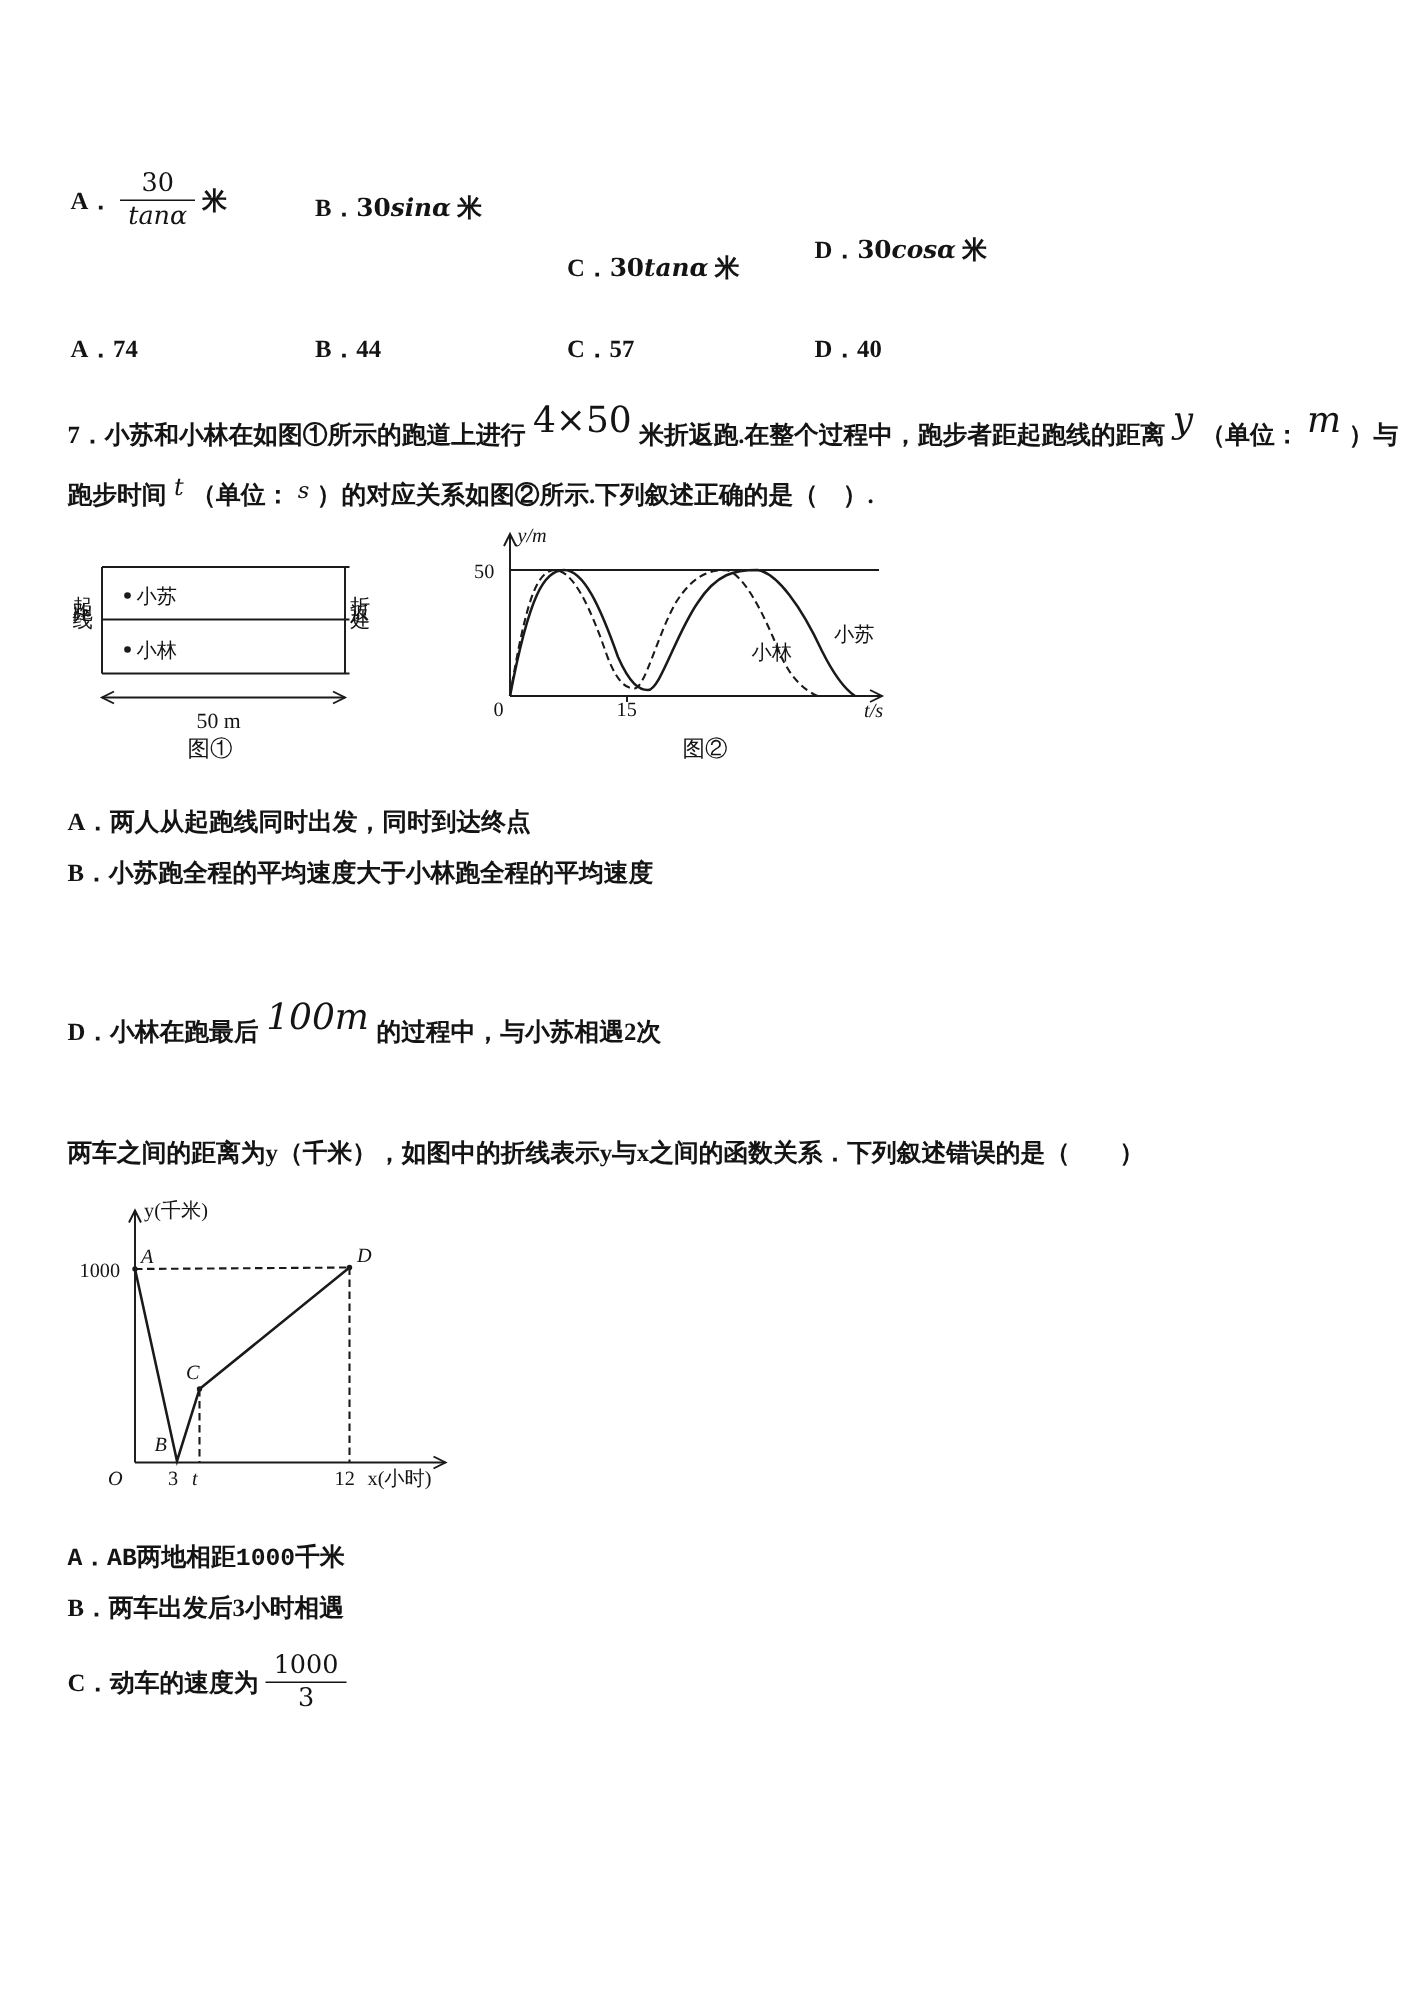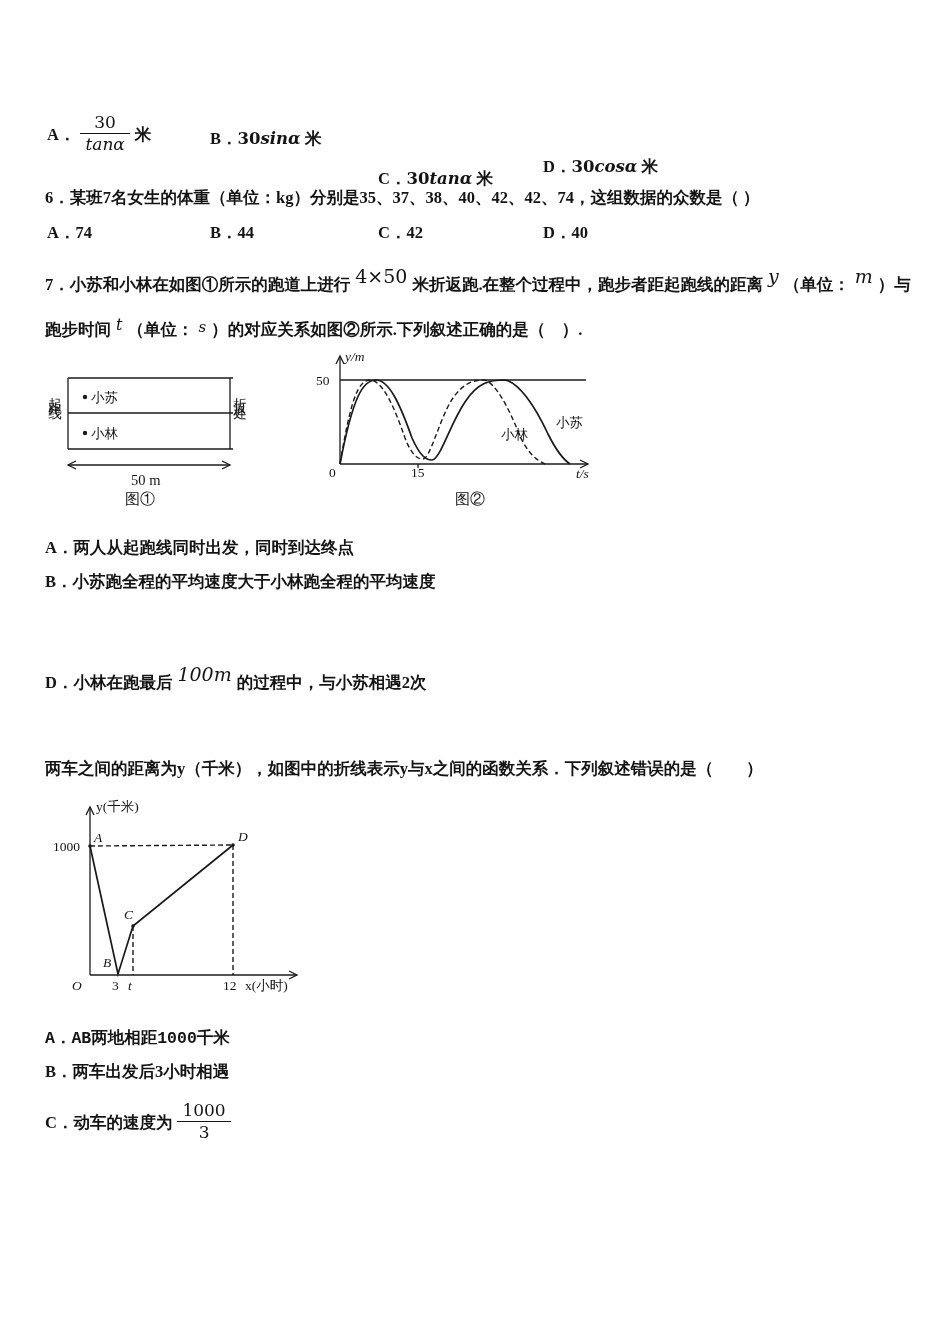--- a/index.html
+++ b/index.html
@@ -1,21 +1,21 @@
 <!DOCTYPE html>
 <html><head>
 <meta charset="utf-8">
 <style>
   html,body{margin:0;padding:0;background:#ffffff;}
   .page{position:relative;width:950px;height:1344px;background:#ffffff;
         font-family:"Liberation Serif","DejaVu Serif",serif;color:#141414;
         font-size:16.5px;font-weight:700;overflow:hidden;}
   .abs{position:absolute;white-space:nowrap;line-height:1.45;}
   .raised{position:relative;top:-7px;font-family:"DejaVu Serif",serif;
-          font-weight:400;font-size:19px;margin:0 5px;}
+          font-weight:400;font-size:24px;margin:0 5px;}
   .it{font-style:italic;}
   .mth{font-family:"DejaVu Serif",serif;}
   .frac{display:inline-block;vertical-align:middle;text-align:center;
         font-family:"DejaVu Serif",serif;font-weight:400;font-size:17px;
         line-height:1.25;margin:0 5px;position:relative;top:-2px;}
   .frac .fnum{display:block;padding:0 5px;}
   .frac .fden{display:block;border-top:1.5px solid #141414;padding:0 5px;}
   .vtext{position:absolute;writing-mode:vertical-rl;text-orientation:upright;
          font-weight:400;font-size:13.5px;letter-spacing:4px;line-height:1;}
   .cap{position:absolute;font-weight:400;font-size:15px;text-align:center;}
@@ -37,24 +37,23 @@
   <div class="abs" style="left:210px;top:127px;">
     <span>B．</span><span class="mth">30</span><span class="mth it">sinα</span> <span>米</span>
   </div>
   <div class="abs" style="left:378px;top:127px;margin-top:40px;">
     <span>C．</span><span class="mth">30</span><span class="mth it">tanα</span> <span>米</span>
   </div>
   <div class="abs" style="left:543px;top:127px;margin-top:28px;">
     <span>D．</span><span class="mth">30</span><span class="mth it">cosα</span> <span>米</span>
   </div>
 
-  <div class="abs" style="left:45px;top:186px;">6．某班7名女生的体重（单位：kg）分别是35、37、38、40、42、42、74，这组数据的众数是（ ）</div>
   <div class="abs" style="left:47px;top:221px;">A．74</div>
   <div class="abs" style="left:210px;top:221px;">B．44</div>
-  <div class="abs" style="left:378px;top:221px;">C．42</div>
+  <div class="abs" style="left:378px;top:221px;">C．57</div>
   <div class="abs" style="left:543px;top:221px;">D．40</div>
 
   <div class="abs" style="left:45px;top:270px;">
     <span>7．小苏和小林在如图①所示的跑道上进行</span><span class="raised">4×50</span><span>米折返跑.在整个过程中，跑步者距起跑线的距离</span><span class="raised it">y</span><span>（单位：</span><span class="raised it">m</span><span>）与</span>
   </div>
   <div class="abs" style="left:45px;top:318px;">
     <span>跑步时间</span><span class="raised it" style="font-size:16px;top:-5px;">t</span><span>（单位：</span><span class="raised it" style="font-size:15px;top:-3px;">s</span><span>）的对应关系如图②所示.下列叙述正确的是（　）.</span>
   </div>
 
   <svg class="abs-svg" style="left:45px;top:364px;" width="250" height="126" viewBox="0 0 250 126">

